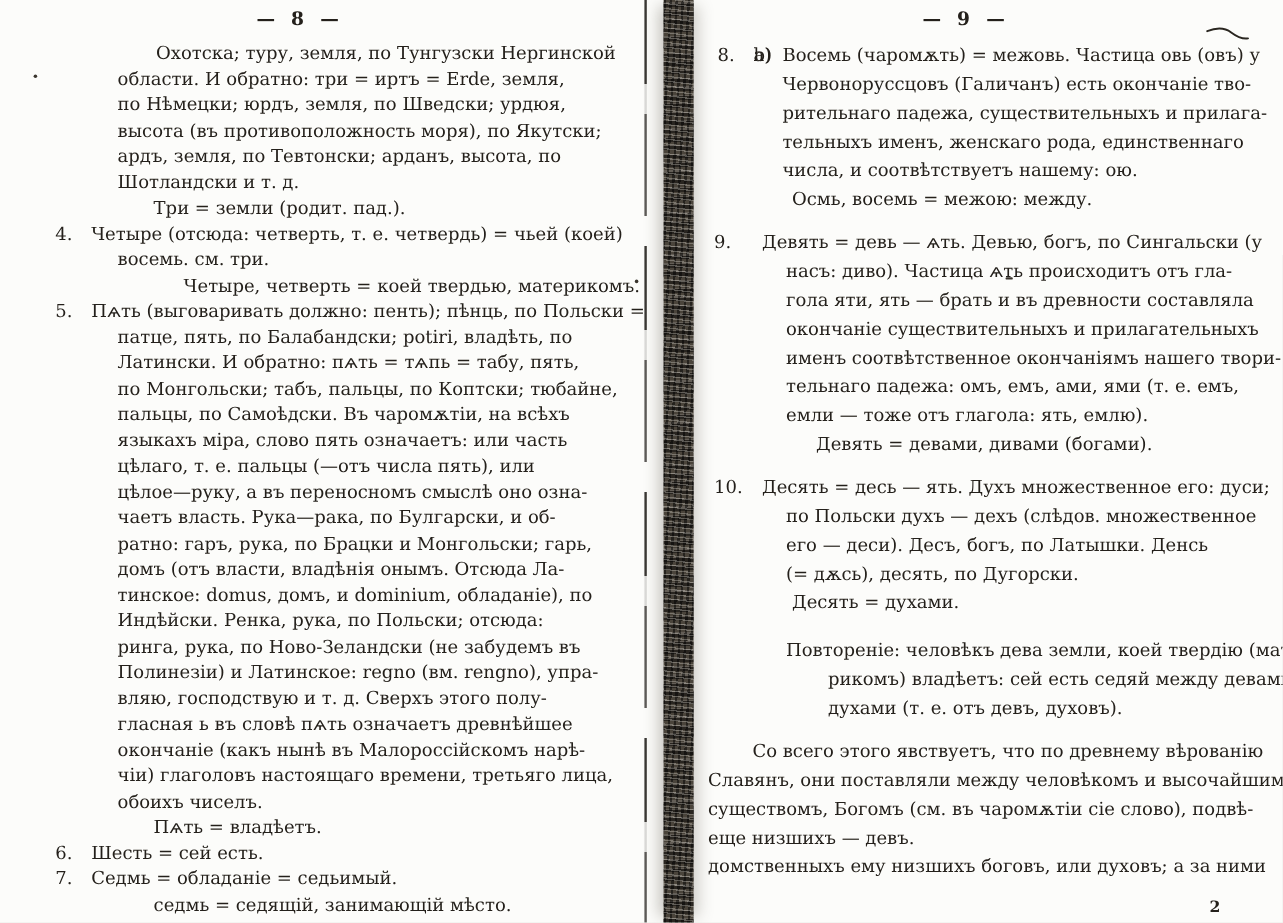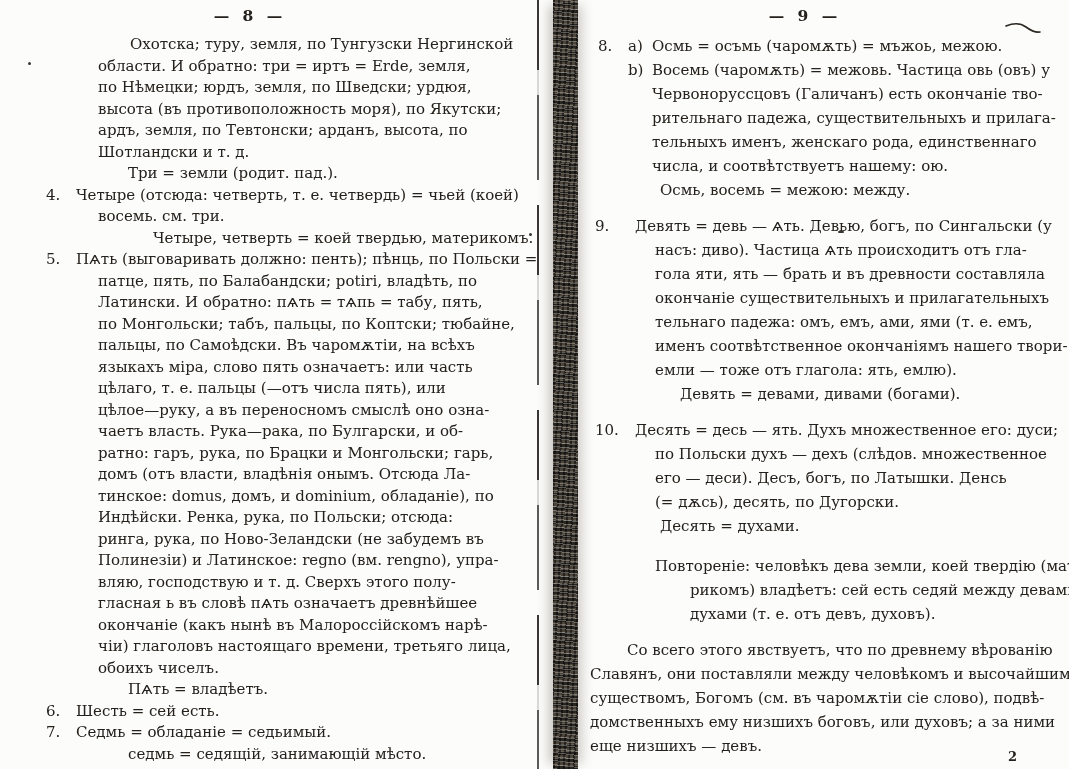--- a/index.html
+++ b/index.html
@@ -137,41 +137,40 @@
 
   <div class="gutter-line"></div>
   <div class="gutter"></div>
 
   <div class="page pright">
     <div class="ph">— 9 —</div>
     <div id="blocks-right">
         <div class="blk r-item8">
           <span class="num">8.</span>
           <span class="letter">a)</span>
-          <div class="line">Осмь = осъмь (чаромѫть) = мъжоь, межою.</div>
         </div>
         <div class="blk r-sub">
           <span class="letter">b)</span>
           <div class="line">Восемь (чаромѫть) = межовь.  Частица овь (овъ) у</div>
           <div class="line">Червоноруссцовъ (Галичанъ) есть окончаніе тво-</div>
           <div class="line">рительнаго падежа, существительныхъ и прилага-</div>
           <div class="line">тельныхъ именъ, женскаго рода, единственнаго</div>
           <div class="line">числа, и соотвѣтствуетъ нашему: ою.</div>
         </div>
         <div class="blk r-eq">
           <div class="line">Осмь, восемь = межою: между.</div>
         </div>
         <div class="blk r-item">
           <span class="num">9.</span>
           <div class="line">Девять = девь — ѧть.  Девью, богъ, по Сингальски (у</div>
           <div class="line">насъ: диво).  Частица ѧть происходитъ отъ гла-</div>
           <div class="line">гола яти, ять — брать и въ древности составляла</div>
           <div class="line">окончаніе существительныхъ и прилагательныхъ</div>
+          <div class="line">именъ соотвѣтственное окончаніямъ нашего твори-</div>
           <div class="line">тельнаго падежа: омъ, емъ, ами, ями (т. е. емъ,</div>
-          <div class="line">именъ соотвѣтственное окончаніямъ нашего твори-</div>
           <div class="line">емли — тоже отъ глагола: ять, емлю).</div>
         </div>
         <div class="blk r-eq9">
           <div class="line">Девять = девами, дивами (богами).</div>
         </div>
         <div class="blk r-item">
           <span class="num">10.</span>
           <div class="line">Десять = десь — ять.  Духъ множественное его: дуси;</div>
           <div class="line">по Польски духъ — дехъ (слѣдов. множественное</div>
           <div class="line">его — деси).  Десъ, богъ, по Латышки.  Денсь</div>
@@ -182,22 +181,22 @@
         </div>
         <div class="blk r-rep">
           <div class="line">Повтореніе: человѣкъ дева земли, коей твердію (мате-</div>
           <div class="line">рикомъ) владѣетъ: сей есть седяй между девами,</div>
           <div class="line">духами (т. е. отъ девъ, духовъ).</div>
         </div>
         <div class="blk r-final">
           <div class="line">Со всего этого явствуетъ, что по древнему вѣрованію</div>
           <div class="line">Славянъ, они поставляли между человѣкомъ и высочайшимъ</div>
           <div class="line">существомъ, Богомъ (см. въ чаромѫтіи сіе слово), подвѣ-</div>
+          <div class="line">еще низшихъ — девъ.</div>
           <div class="line">домственныхъ ему низшихъ боговъ, или духовъ; а за ними</div>
-          <div class="line">еще низшихъ — девъ.</div>
         </div>
       </div>
     <div class="sig">2</div>
   </div>
 
   <svg class="scratch" viewBox="0 0 38 16">
     <path d="M2,6 Q14,1 22,7 T36,12" fill="none" stroke="#2a2620" stroke-width="1.6" stroke-linecap="round"></path>
   </svg>
 
   <div class="speck" style="left:28px;top:62px;"></div>

